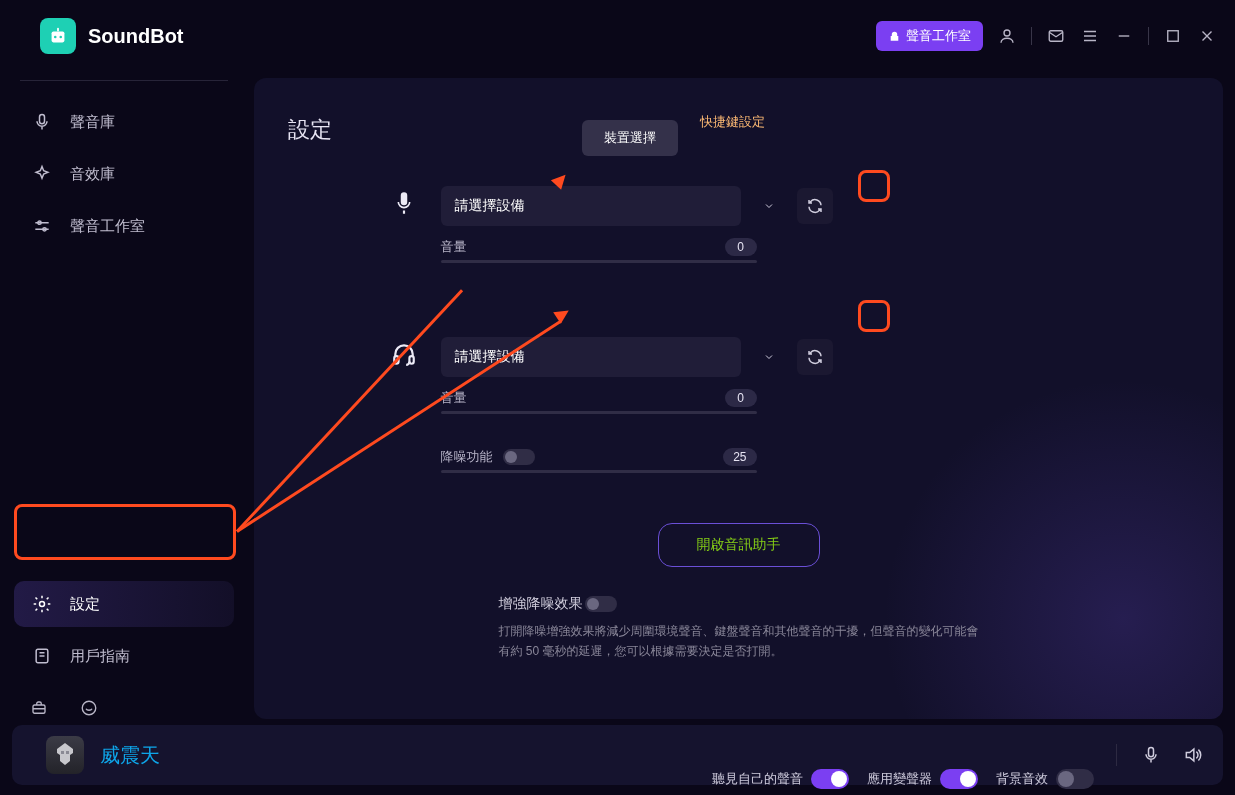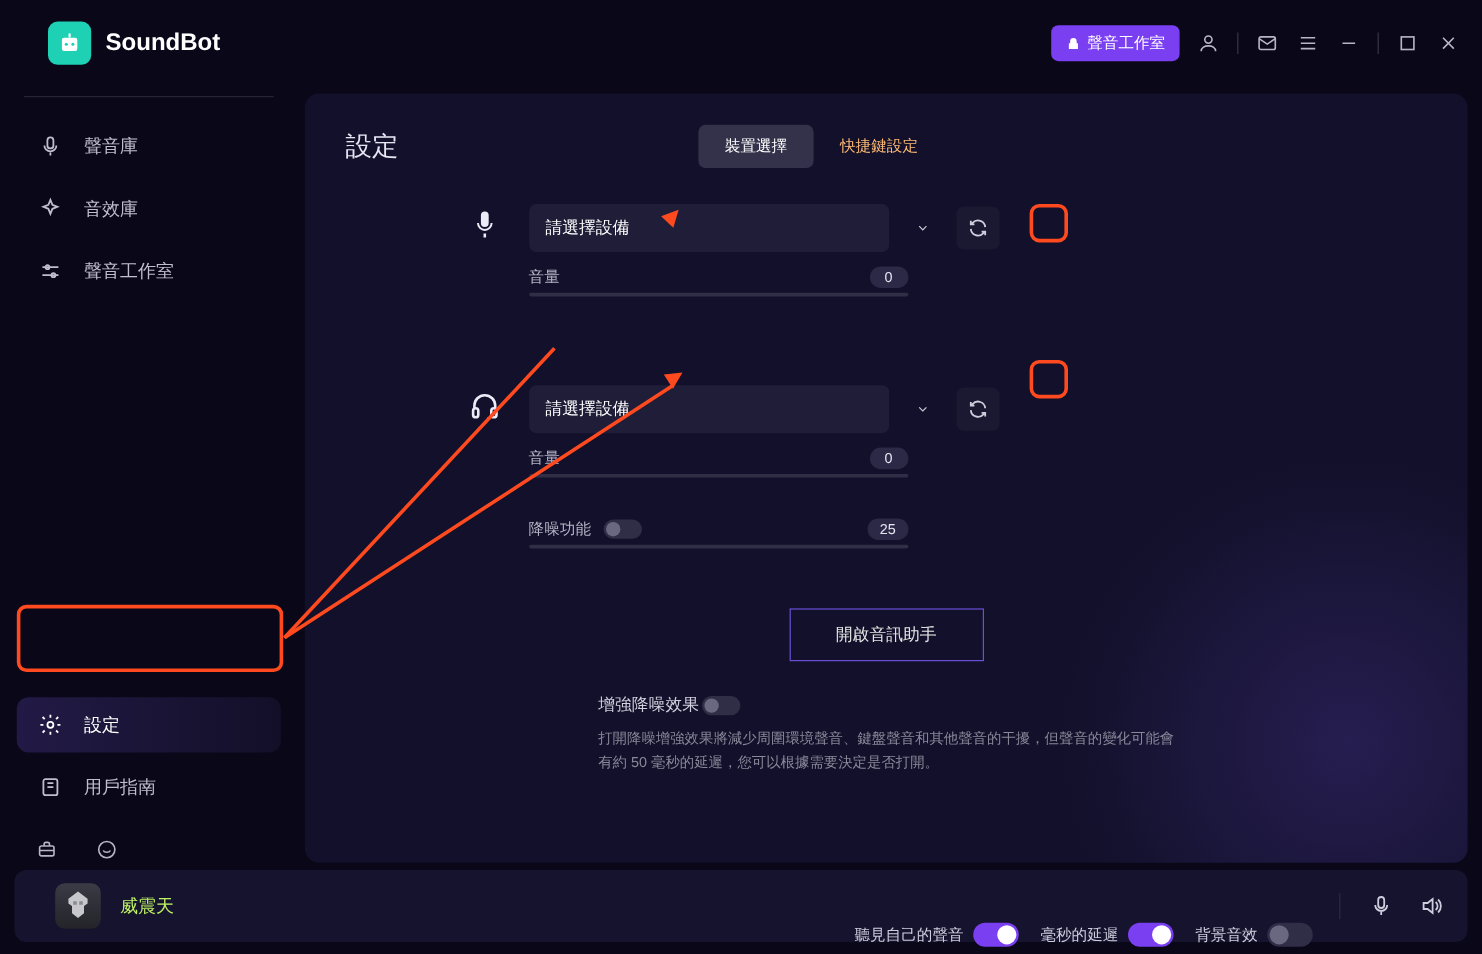--- a/index.html
+++ b/index.html
@@ -32,21 +32,21 @@
 .side-foot .hdr-icon { width: 22px; height: 22px; }
 
 
 .main { flex: 1; padding: 6px 12px 6px 6px; }
 .panel { background: #12102a; border-radius: 12px; height: 100%; padding: 26px 0 26px 0; position: relative; overflow: hidden; }
 .panel::after { content: ""; position: absolute; right: -160px; bottom: -160px; width: 520px; height: 520px; background: radial-gradient(circle, rgba(109,78,216,0.22) 0%, transparent 65%); pointer-events: none; }
 .panel-head { display: flex; align-items: center; padding: 0 34px; margin-bottom: 30px; }
 .panel-title { font-size: 22px; color: #e7e4f3; font-weight: 500; }
 .tabbar { position: relative; display: flex; gap: 0; margin-left: 250px; background: transparent; }
 .tab { padding: 9px 22px; font-size: 13px; font-weight: 500; color: #fdba74; border-radius: 6px; cursor: pointer; }
-.tab.active { background: #34314a; color: #fff; }
+.tab.active { background: #34314a; color: #fff; margin-top: 16px; }
 
 .settings-body { width: 700px; margin: 0 auto; display: flex; flex-direction: column; position: relative; z-index: 1; }
 .row { display: flex; align-items: flex-start; gap: 22px; margin-bottom: 6px; }
 .row-icon { width: 30px; height: 30px; display: flex; align-items: center; justify-content: center; color: #eceaf6; margin-top: 2px; }
 .row-icon svg { width: 26px; height: 26px; fill: currentColor; }
 .row-icon.hp svg { fill: none; stroke: currentColor; stroke-width: 2; }
 .row-main { flex: 1; }
 .sel-row { display: flex; align-items: center; gap: 14px; }
 .sel { flex: 1; max-width: 300px; background: #201d38; border-radius: 6px; padding: 11px 34px 11px 14px; font-size: 14px; font-weight: 500; color: #fff; position: relative; cursor: pointer; }
 .chevron-box { width: 28px; height: 28px; border-radius: 5px; display: flex; align-items: center; justify-content: center; background: transparent; cursor: pointer; }
@@ -54,31 +54,31 @@
 .refresh-btn { width: 36px; height: 36px; border-radius: 6px; background: #1b1831; display: flex; align-items: center; justify-content: center; cursor: pointer; }
 .refresh-btn svg { width: 18px; height: 18px; stroke: #cfccdd; fill: none; stroke-width: 2; }
 .slider-row { display: flex; align-items: center; justify-content: space-between; padding: 12px 0 4px; width: 316px; }
 .slider-label { font-size: 13px; color: #b6b3c7; display: flex; align-items: center; gap: 10px; }
 .slider-val { background: #2c2946; color: #e7e4f3; font-size: 12px; padding: 2px 10px; border-radius: 10px; min-width: 32px; text-align: center; }
 .slider-track { width: 316px; height: 3px; background: #302d46; border-radius: 2px; margin-bottom: 22px; }
 .toggle-sm { width: 32px; height: 16px; background: #302d46; border-radius: 9px; position: relative; cursor: pointer; }
 .toggle-sm::after { content: ""; position: absolute; width: 12px; height: 12px; background: #6a6780; border-radius: 50%; top: 2px; left: 2px; }
 .gap-block { height: 46px; }
 
-.big-btn { display: block; margin: 22px auto 28px; padding: 12px 38px; border: 1px solid #6a4fd6; background: transparent; color: #e5e5e5; font-size: 14px; font-weight: 500; border-radius: 0; cursor: pointer; }
+.big-btn { display: block; margin: 22px auto 28px; padding: 12px 38px; border: 1px solid #6a4fd6; background: transparent; color: #84cc16; font-size: 14px; font-weight: 500; border-radius: 14px; cursor: pointer; }
 
 .enhance { width: 480px; margin: 0 auto; }
 .enhance-head { display: flex; align-items: center; gap: 2px; font-size: 14px; color: #d2cfde; margin-bottom: 8px; }
 .enhance-desc { font-size: 12px; line-height: 1.7; color: #8a8799; }
 
 
 .footer { position: absolute; left: 12px; right: 12px; bottom: 10px; height: 60px; background: #15132e; border-radius: 10px; display: flex; align-items: center; padding: 0 18px 0 34px; }
 .avatar { width: 38px; height: 38px; border-radius: 8px; background: linear-gradient(180deg, #3b3b46 0%, #232329 100%); display: flex; align-items: center; justify-content: center; margin-right: 16px; overflow: hidden; }
 .avatar svg { width: 32px; height: 32px; }
-.voice-name { font-size: 15px; color: #bef264; font-weight: 500; }
+.voice-name { font-size: 20px; color: #0ea5e9; font-weight: 500; }
 .footer-spacer { flex: 1; }
 .ftr-toggles { display: flex; align-items: center; gap: 18px; }
 .ftr-tg { display: flex; align-items: center; gap: 8px; font-size: 13px; color: #cfccdd; margin-top: 48px; }
 .toggle { width: 38px; height: 20px; border-radius: 11px; position: relative; cursor: pointer; }
 .toggle.on { background: #7b3ff2; }
 .toggle.on::after { content: ""; position: absolute; width: 16px; height: 16px; background: #fff; border-radius: 50%; top: 2px; right: 2px; }
 .toggle.off { background: #302d46; }
 .toggle.off::after { content: ""; position: absolute; width: 16px; height: 16px; background: #6a6780; border-radius: 50%; top: 2px; left: 2px; }
 .ftr-sep { width: 1px; height: 22px; background: #2d2a42; margin: 0 4px; }
 .ftr-icon { width: 24px; height: 24px; display: flex; align-items: center; justify-content: center; cursor: pointer; color: #cfccdd; }
@@ -310,21 +310,21 @@
       </svg>
   </div>
   <div class="voice-name">威震天</div>
   <div class="footer-spacer"></div>
   <div class="ftr-toggles">
     <div class="ftr-tg">
       <span>聽見自己的聲音</span>
       <div class="toggle on"></div>
     </div>
     <div class="ftr-tg">
-      <span>毫秒的延遲</span>
+      <span>應用變聲器</span>
       <div class="toggle on"></div>
     </div>
     <div class="ftr-tg">
       <span>背景音效</span>
       <div class="toggle off"></div>
     </div>
     <div class="ftr-sep"></div>
     <div class="ftr-icon">
         <svg viewBox="0 0 24 24">
           <rect x="9" y="3" width="6" height="11" rx="3"></rect>

